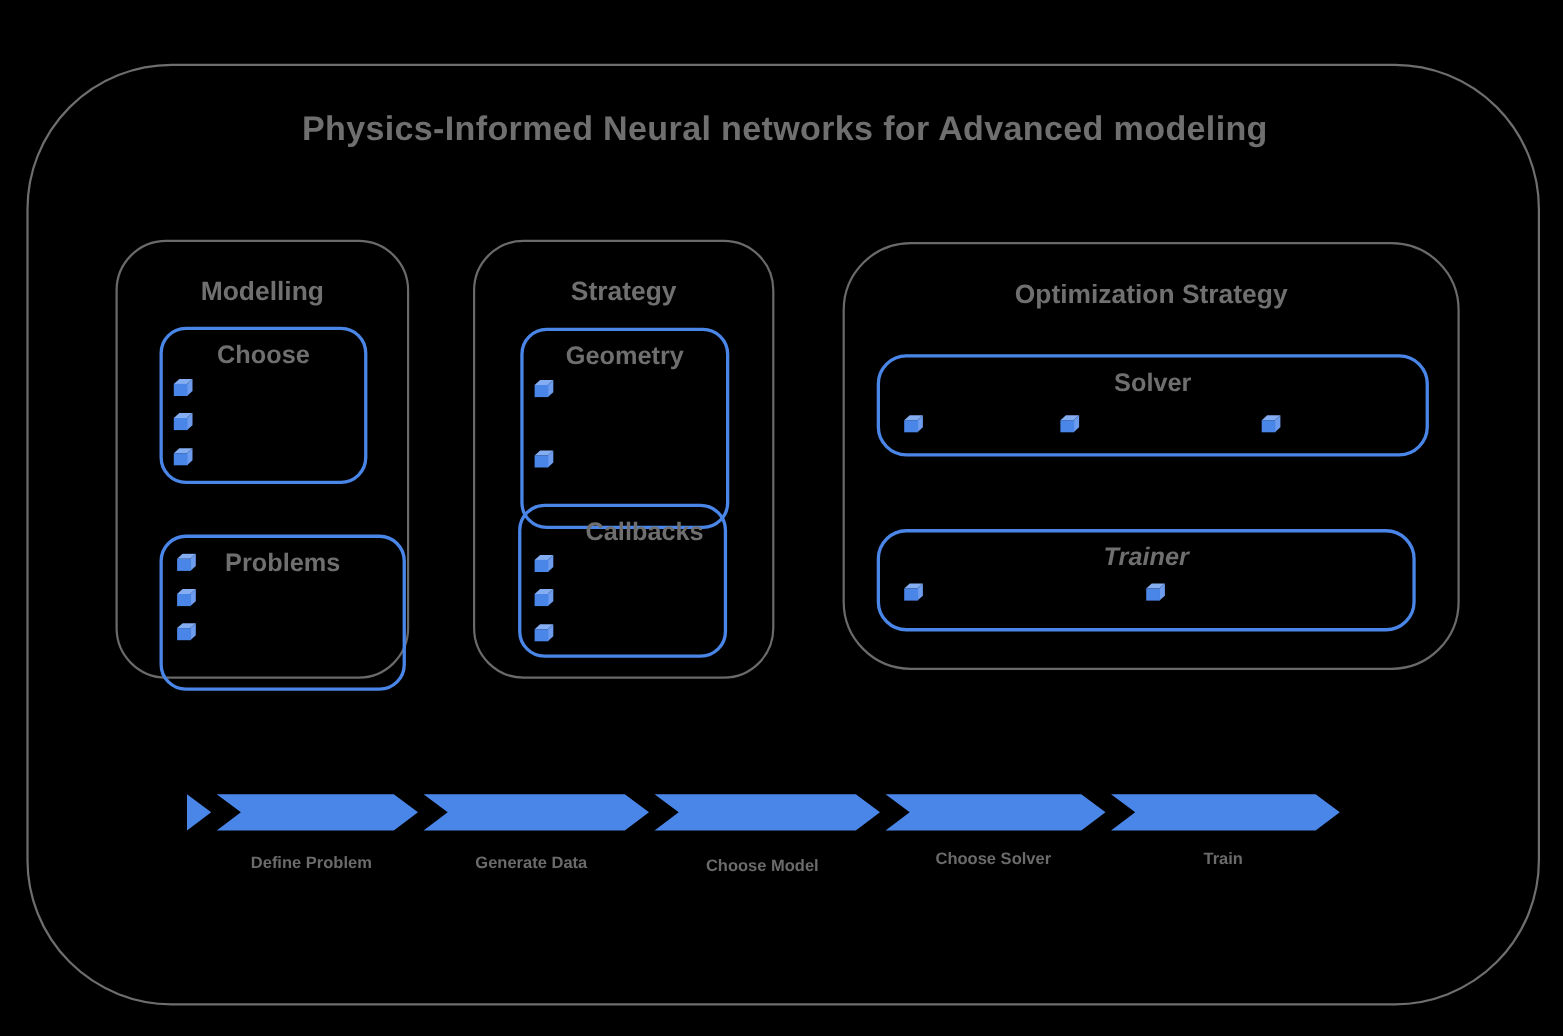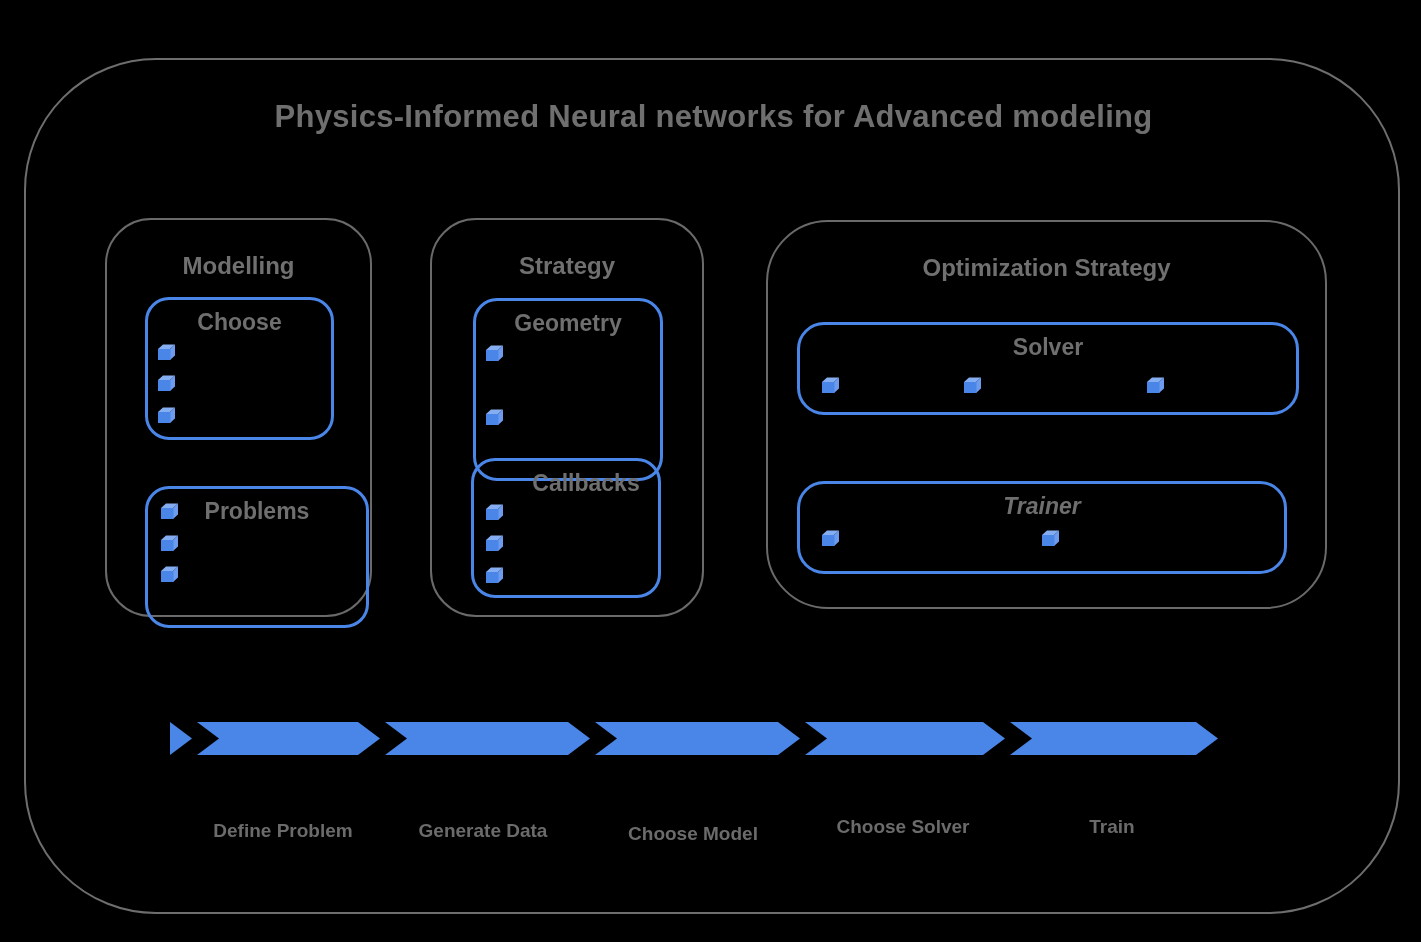--- a/index.html
+++ b/index.html
@@ -97,24 +97,23 @@
     position: absolute;
     left: 165px;
     top: 714px;
     width: 1070px;
     height: 52px;
   }
   .flow-label {
     position: absolute;
     width: 230px;
     text-align: center;
-    font-size: 19px;
+    font-size: 15px;
     font-weight: bold;
     color: #6b6b6b;
-    margin-top: 44px;
   }
   #fl-1 { left: 168px;  top: 776px; }
   #fl-2 { left: 368px;  top: 776px; }
   #fl-3 { left: 578px;  top: 779px; }
   #fl-4 { left: 788px;  top: 772px; }
   #fl-5 { left: 997px;  top: 772px; }
 </style>
 </head>
 <body>
 

